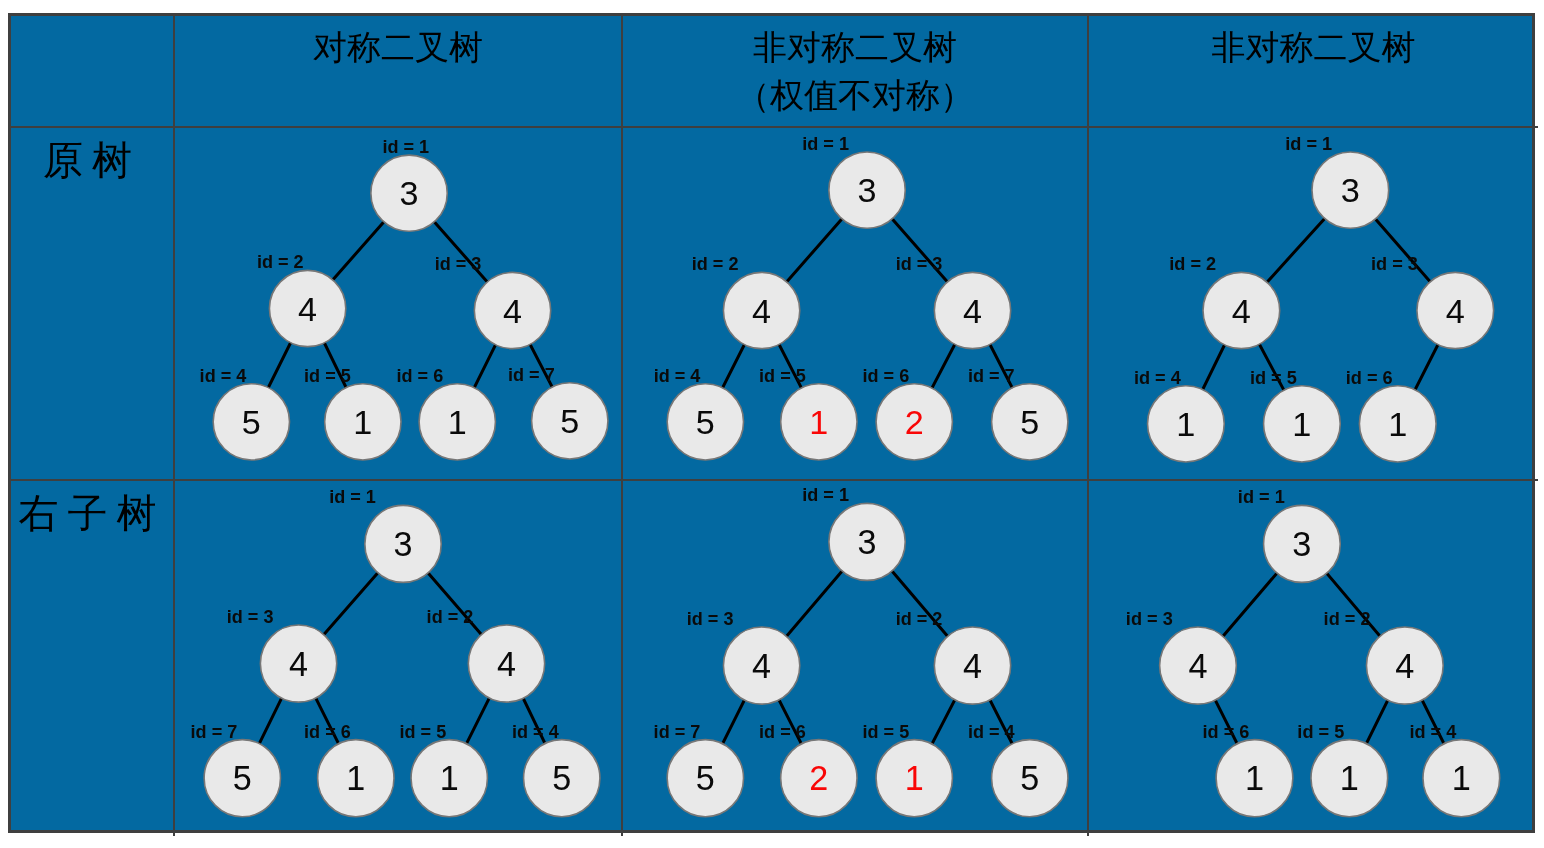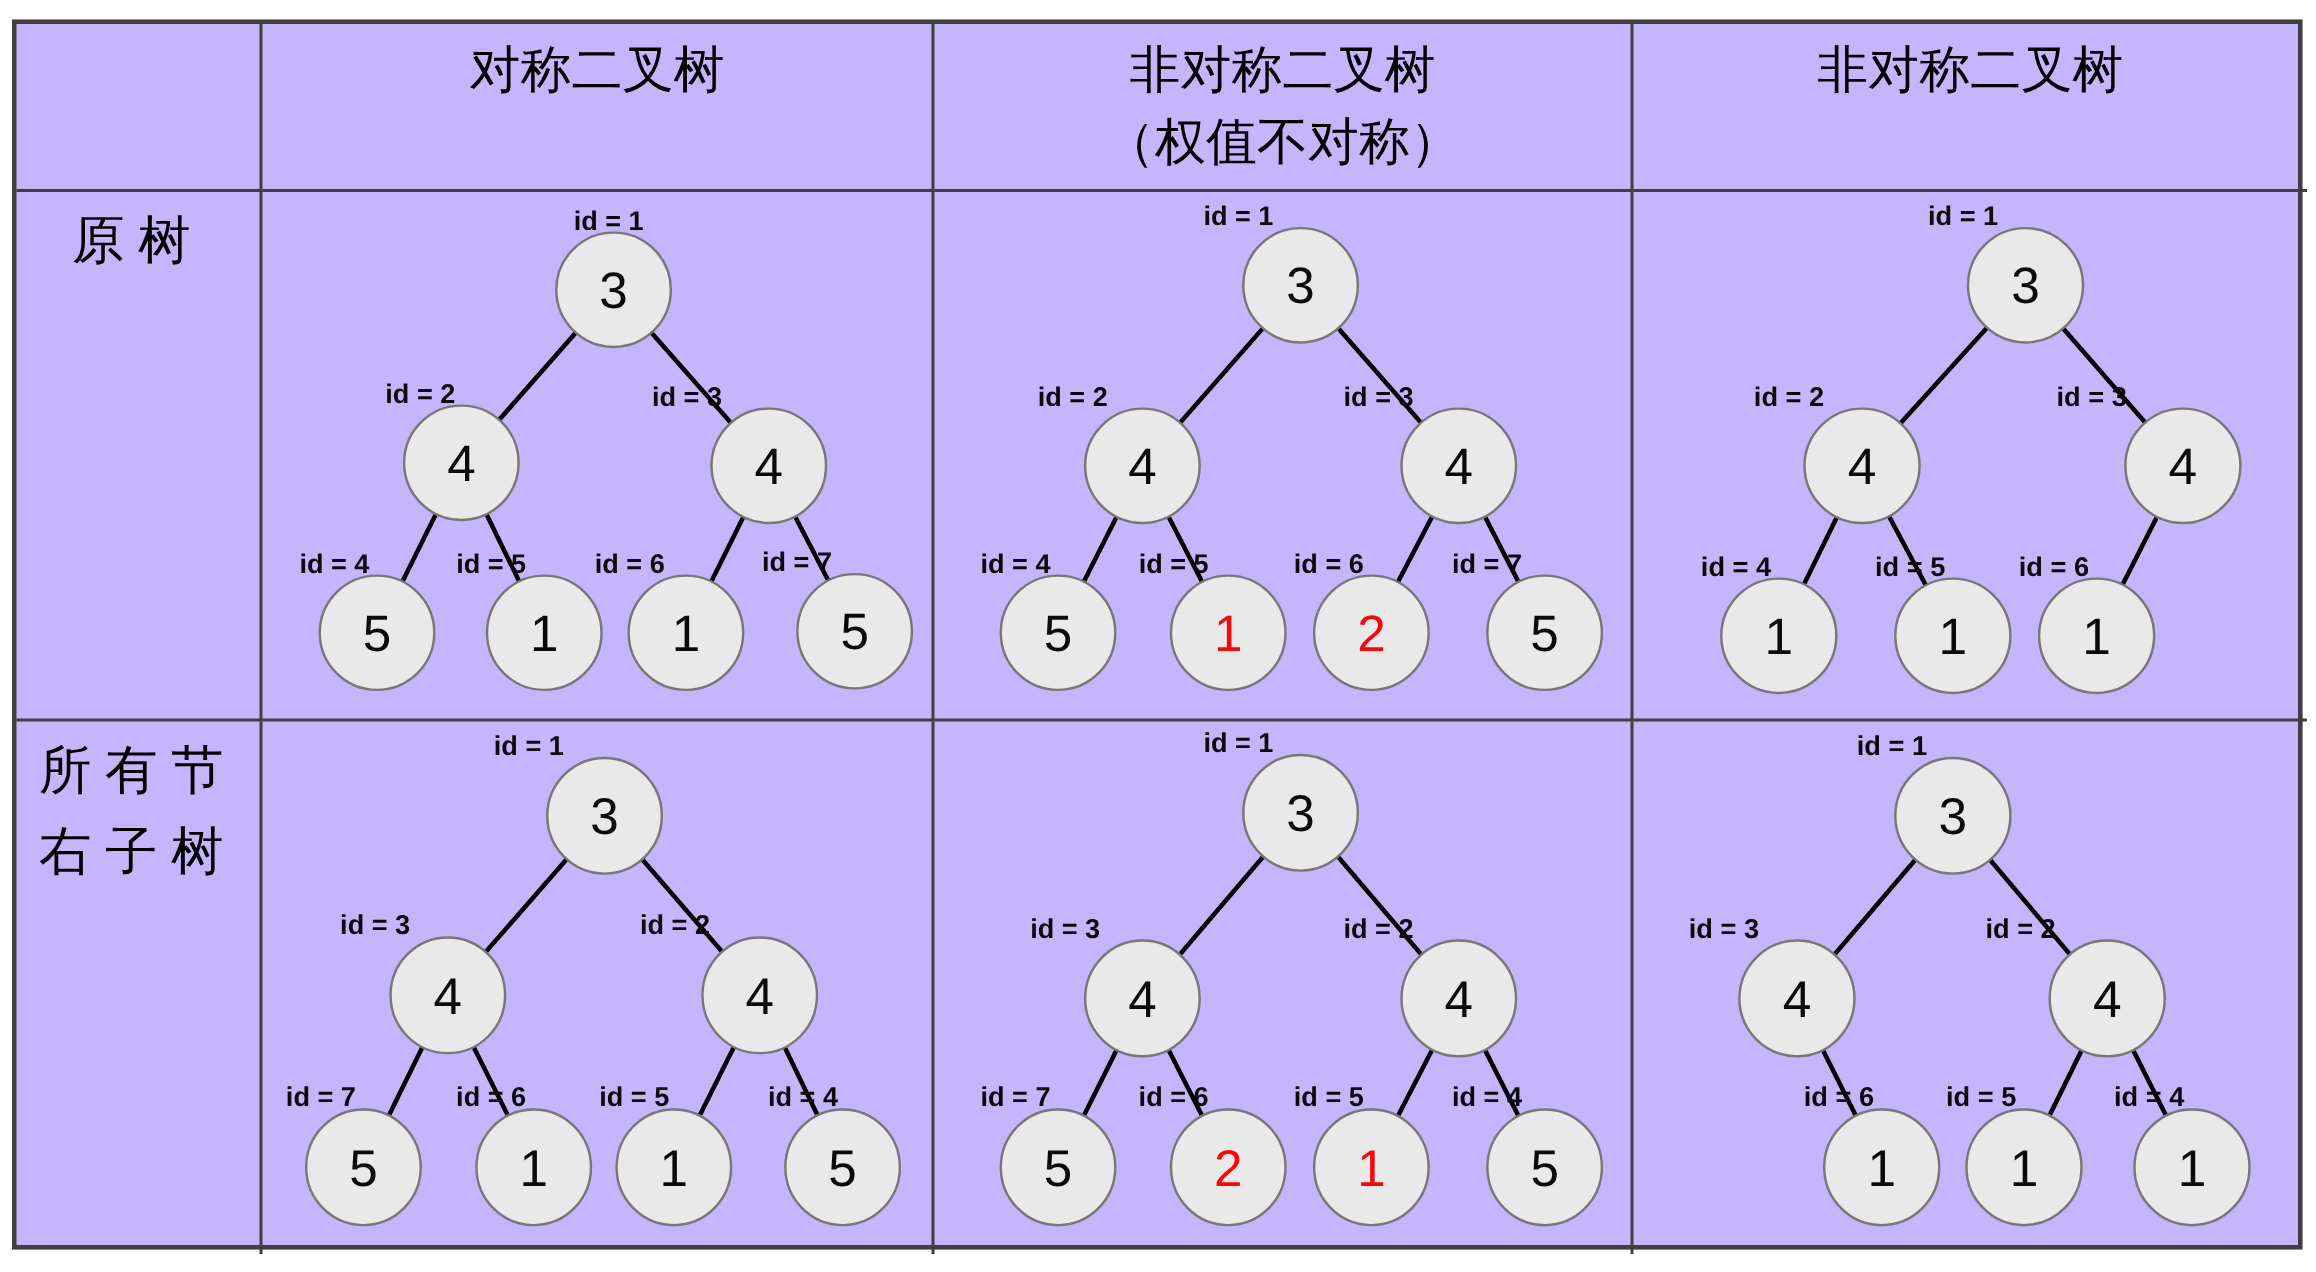--- a/index.html
+++ b/index.html
@@ -5,30 +5,30 @@
   html,body { margin:0; padding:0; background:#ffffff; }
   .page {
     position:relative; width:1544px; height:848px; background:#ffffff;
     overflow:hidden; font-family:"Liberation Serif", serif; color:#000;
   }
   .grid {
     position:absolute; left:8px; top:13px; width:1527px; height:820px;
     display:grid;
     grid-template-columns:164px 448px 466px 449px;
     grid-template-rows:112px 353px 355px;
-    border:3px solid #3f3f3f; box-sizing:border-box; background:#c4b5fd;
+    border:3px solid #3f3f3f; box-sizing:border-box; background:#0369a1;
   }
   .cell {
     position:relative; box-sizing:border-box; overflow:hidden;
     border-right:2px solid #3f3f3f; border-bottom:2px solid #3f3f3f;
   }
   .cell:nth-child(4n) { border-right:none; }
   .cell:nth-child(n+9) { border-bottom:none; }
   .header-cell { text-align:center; padding-top:8px; font-size:34px; line-height:48px; }
-  .label-cell  { text-align:center; padding-top:6px; font-size:35px; line-height:54px; letter-spacing:9px; }
+  .label-cell  { text-align:center; padding-top:6px; font-size:40px; line-height:54px; letter-spacing:9px; }
   .tree-cell svg { position:absolute; left:0; top:0; width:100%; height:100%; display:block; }
   .node-value { font-family:"Liberation Sans", sans-serif; font-size:34px; font-weight:400; }
   .node-id    { font-family:"Liberation Sans", sans-serif; font-size:18px; font-weight:700; fill:#0a0a0a; }
 </style>
 </head>
 <body>
 
 <div class="page">
   <div class="grid">
 
@@ -131,21 +131,20 @@
           <circle cx="211" cy="295" r="38" fill="#e9e9e9" stroke="#777777" stroke-width="1.6"></circle>
           <text x="211" y="307" text-anchor="middle" fill="#0a0a0a" class="node-value">1</text>
           <text x="206" y="255" text-anchor="end" class="node-id">id = 5</text>
           <circle cx="306" cy="295" r="38" fill="#e9e9e9" stroke="#777777" stroke-width="1.6"></circle>
           <text x="306" y="307" text-anchor="middle" fill="#0a0a0a" class="node-value">1</text>
           <text x="301" y="255" text-anchor="end" class="node-id">id = 6</text>
         </svg>
       </div>
 
     <div class="cell label-cell">
-        <div>所有节</div>
         <div>右子树</div>
       </div>
     <div class="cell tree-cell">
         <svg viewBox="0 0 444 350" preserveAspectRatio="none">
           <line x1="227" y1="62" x2="123" y2="180" stroke="#000000" stroke-width="3" stroke-linecap="round"></line>
           <line x1="227" y1="62" x2="330" y2="180" stroke="#000000" stroke-width="3" stroke-linecap="round"></line>
           <line x1="123" y1="180" x2="67" y2="293" stroke="#000000" stroke-width="3" stroke-linecap="round"></line>
           <line x1="123" y1="180" x2="180" y2="293" stroke="#000000" stroke-width="3" stroke-linecap="round"></line>
           <line x1="330" y1="180" x2="273" y2="293" stroke="#000000" stroke-width="3" stroke-linecap="round"></line>
           <line x1="330" y1="180" x2="385" y2="293" stroke="#000000" stroke-width="3" stroke-linecap="round"></line>

